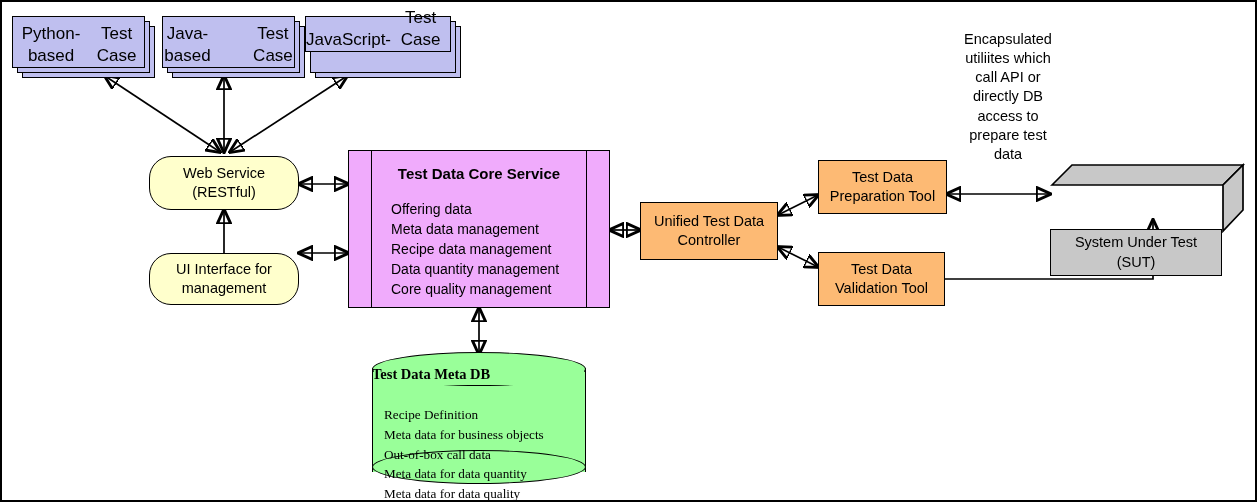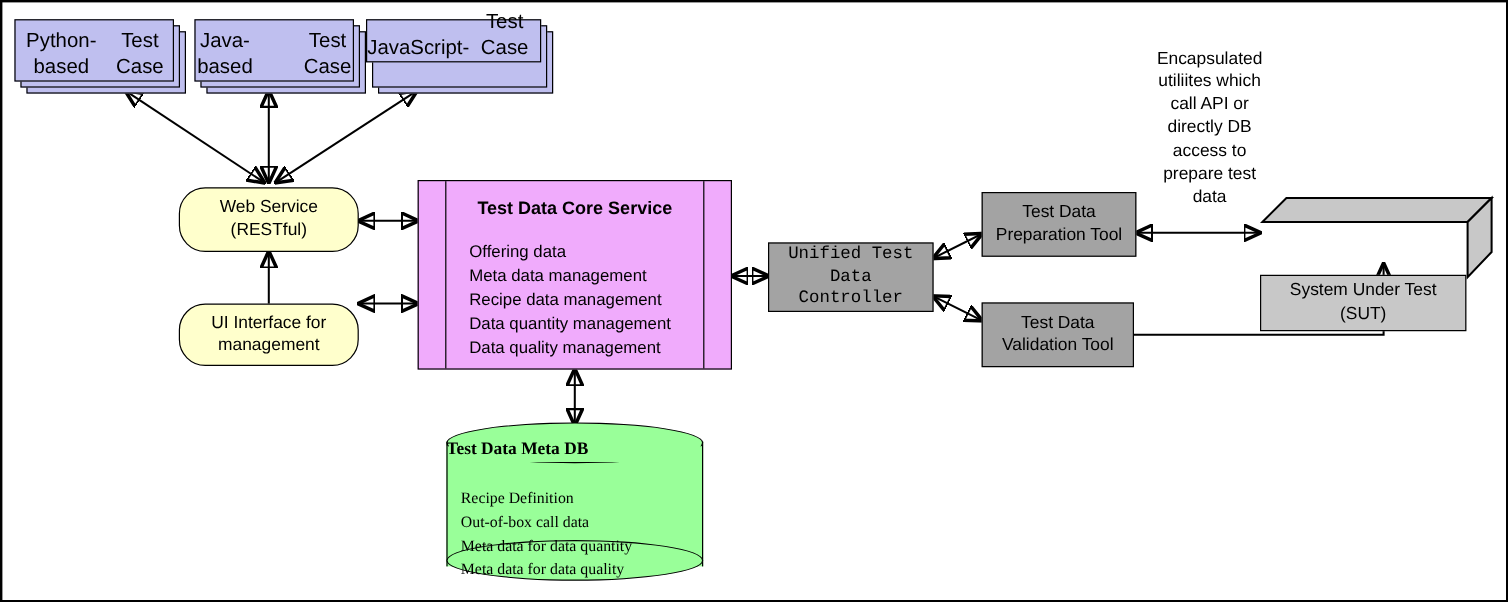--- a/index.html
+++ b/index.html
@@ -17,21 +17,21 @@
     font-family: "Liberation Sans", sans-serif;
     overflow: hidden;
   }
   .node {
     position: absolute;
     box-sizing: border-box;
     display: flex;
     flex-direction: column;
     align-items: center;
     justify-content: center;
-    text-align: center;
+    text-align: right;
     color: #000000;
     font-size: 14.5px;
     line-height: 1.28;
   }
 
   
   .stack { position: absolute; }
   .stack .sheet {
     position: absolute;
     background: #BFBFEF;
@@ -57,21 +57,21 @@
 
   
   .rounded {
     background: #FFFFCC;
     border: 1.6px solid #000000;
     border-radius: 22px;
   }
 
   
   .yellowbox {
-    background: #a3a3a3;
+    background: #fdba74;
     border: 1.6px solid #000000;
   }
 
   
   .cyanbox {
     position: absolute;
     background: #f0abfc;
     border: 1.8px solid #000000;
     box-sizing: border-box;
   }
@@ -261,57 +261,58 @@
   <div class="cyanbox" style="left:346px; top:148px; width:262px; height:158px;">
     <div class="vline" style="left:22px;"></div>
     <div class="vline" style="right:22px;"></div>
     <div class="inner">
       <div class="cyan-title">Test Data Core Service</div>
       <div class="cyan-list">
         <div>Offering data</div>
         <div>Meta data management</div>
         <div>Recipe data management</div>
         <div>Data quantity management</div>
-        <div>Data quality management</div>
+        <div>Core quality management</div>
       </div>
     </div>
   </div>
 
   <div class="cyl" style="left:370px; top:350px; width:214px; height:135px;">
     <div class="body" style="top:16px; height:104px;"></div>
     <div class="bottom" style="top:98px; height:34px;"></div>
     <div class="top" style="top:0px; height:34px;"></div>
     <div class="capmask" style="top:17px; height:16px;"></div>
     <div class="content">
       <div class="cyl-title">Test Data Meta DB</div>
       <div class="cyl-list">
         <div>Recipe Definition</div>
+        <div>Meta data for business objects</div>
         <div>Out-of-box call data</div>
         <div>Meta data for data quantity</div>
         <div>Meta data for data quality</div>
       </div>
     </div>
   </div>
 
-  <div class="node yellowbox" style="left:638px; top:200px; width:138px; height:58px;font-family:Liberation Mono, monospace;">
+  <div class="node yellowbox" style="left:638px; top:200px; width:138px; height:58px;">
     <span>Unified Test Data</span>
     <span>Controller</span>
   </div>
 
   <div class="node yellowbox" style="left:816px; top:158px; width:129px; height:54px;">
     <span>Test Data</span>
     <span>Preparation Tool</span>
   </div>
 
   <div class="node yellowbox" style="left:816px; top:250px; width:127px; height:54px;">
     <span>Test Data</span>
     <span>Validation Tool</span>
   </div>
 
-  <div class="annot" style="left:944px; top:38px; width:124px; white-space:pre-line;">Encapsulated
+  <div class="annot" style="left:944px; top:28px; width:124px; white-space:pre-line;">Encapsulated
 utiliites which
 call API or
 directly DB
 access to
 prepare test
 data</div>
 
   <div class="box3d" style="left:1048px; top:160px; width:196px; height:72px;">
     <svg width="196" height="72" style="position:absolute; left:0; top:0;">
       <polygon points="2,23 22,3 193,3 173,23" fill="#C8C8C8" stroke="#000" stroke-width="1.7"></polygon>

